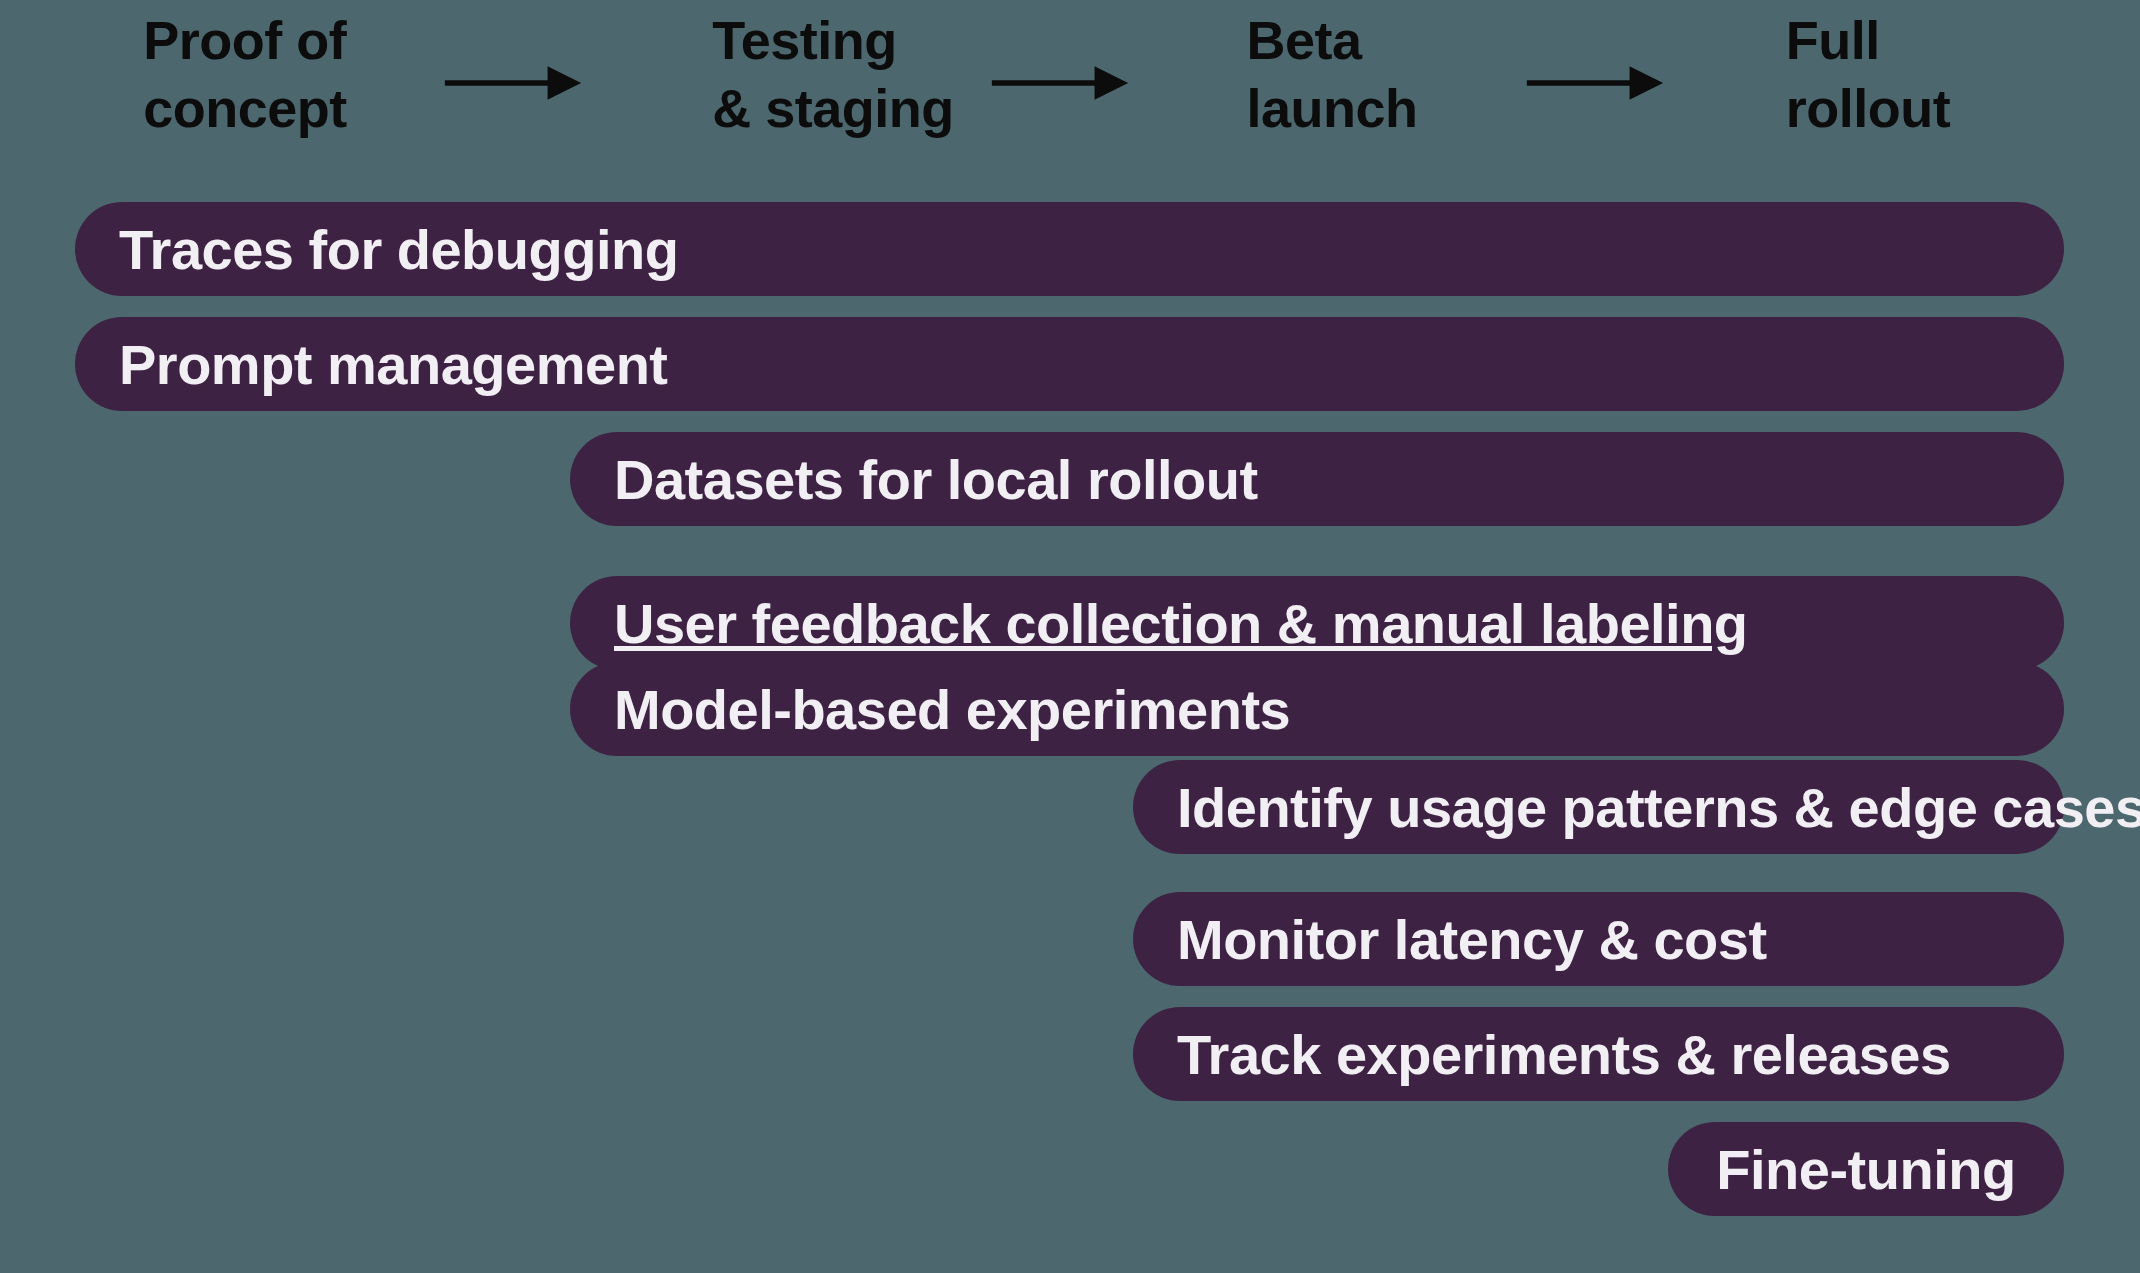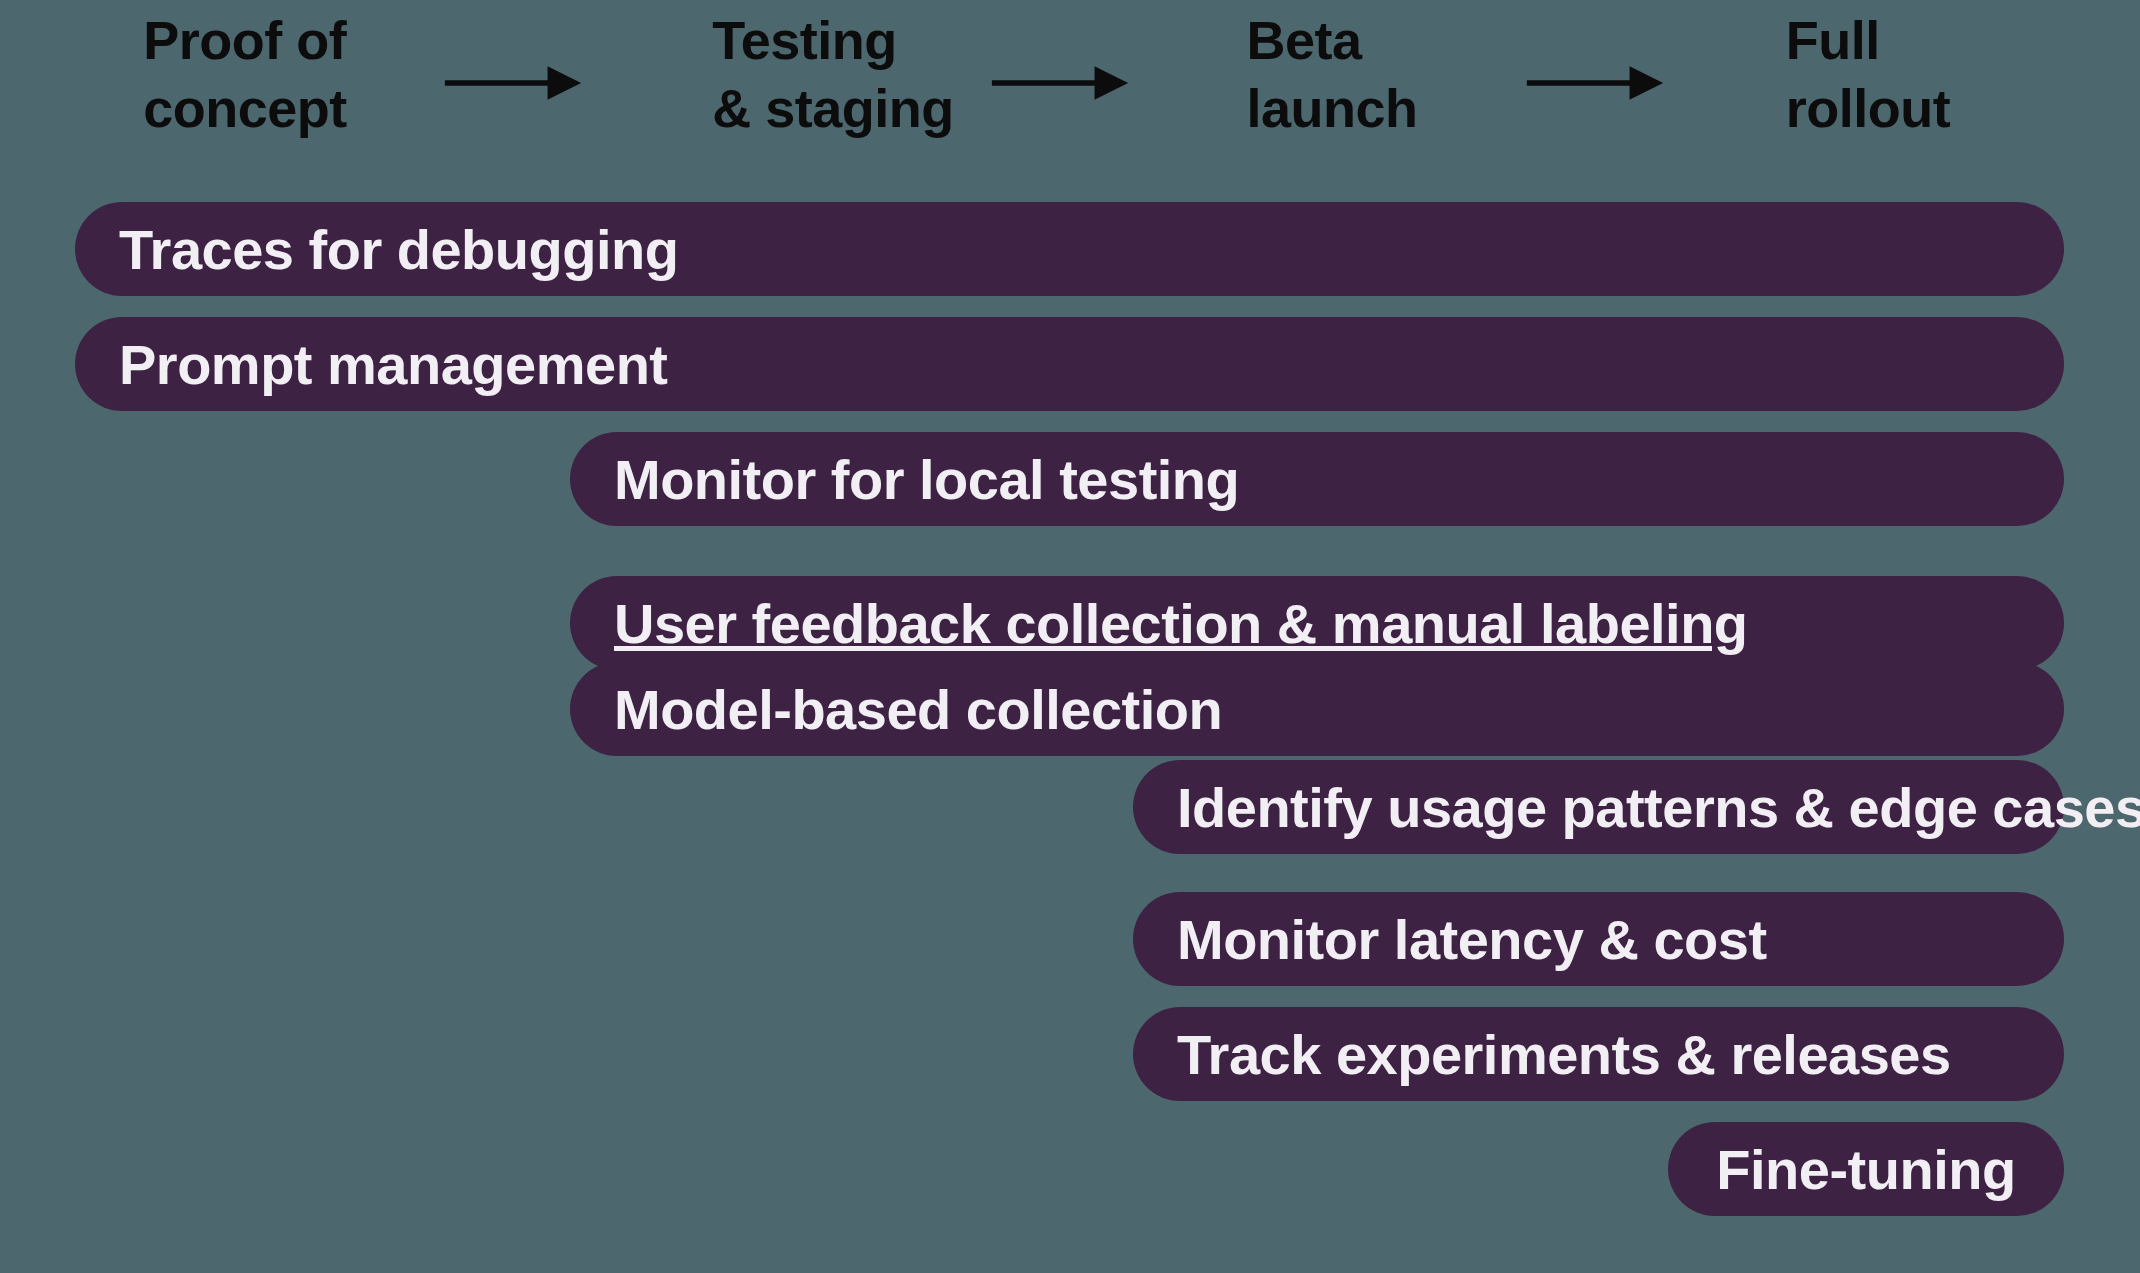--- a/index.html
+++ b/index.html
@@ -113,27 +113,27 @@
     <span class="phase-line">rollout</span>
   </div>
 
   <div class="bar bar-0">
     <span>Traces for debugging</span>
   </div>
   <div class="bar bar-1">
     <span>Prompt management</span>
   </div>
   <div class="bar bar-2">
-    <span>Monitor for local testing</span>
+    <span>Datasets for local rollout</span>
   </div>
   <div class="bar bar-3">
     <span>User feedback collection &amp; manual labeling</span>
   </div>
   <div class="bar bar-4">
-    <span>Model-based collection</span>
+    <span>Model-based experiments</span>
   </div>
   <div class="bar bar-5">
     <span>Identify usage patterns &amp; edge cases</span>
   </div>
   <div class="bar bar-6">
     <span>Monitor latency &amp; cost</span>
   </div>
   <div class="bar bar-7">
     <span>Track experiments &amp; releases</span>
   </div>

